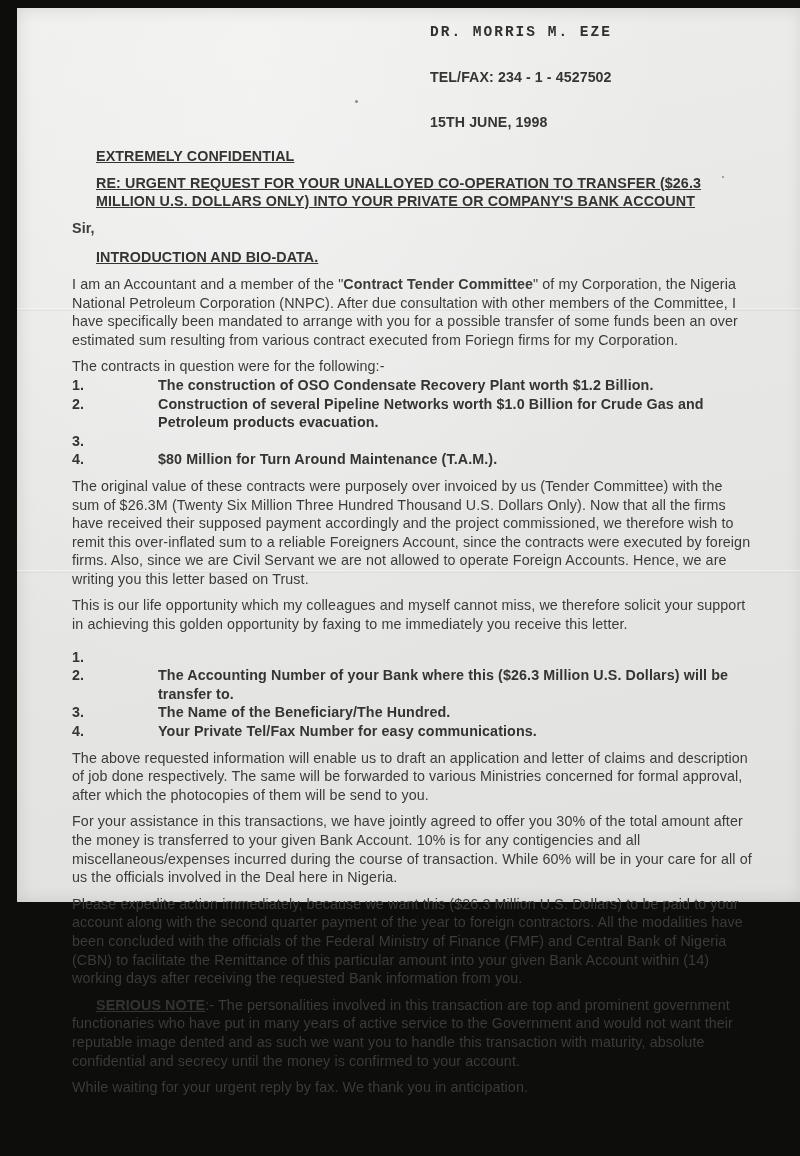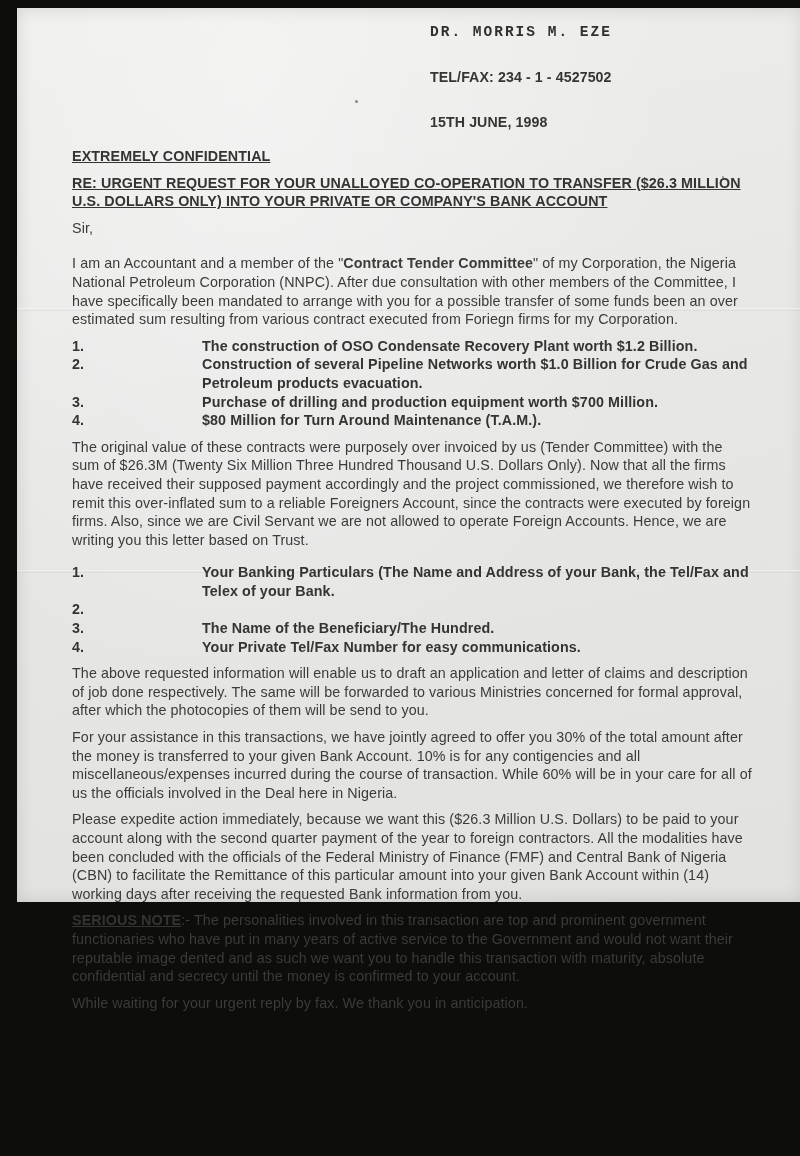--- a/index.html
+++ b/index.html
@@ -31,28 +31,28 @@
     letter-spacing:.1px;
   }
   .hdr{margin-left:358px;margin-bottom:16px;color:#353534;}
   .hdr .name{
     font-family:"Liberation Mono","DejaVu Sans Mono",monospace;
     font-weight:bold;font-size:14.5px;letter-spacing:2px;line-height:17px;
     color:#31302f;
   }
   .hdr .line{font-weight:bold;font-size:14.2px;line-height:17px;margin-top:28px;}
   .b{font-weight:bold;margin-top:15px;}
-  .hu{font-weight:bold;text-decoration:underline;color:#343433;}
+  .hu{font-weight:bold;text-decoration:underline;color:#343433;margin-left:24px;}
   p{margin:0 0 8px 0;}
   .subject{margin-bottom:8px;max-width:676px;}
-  .salutation{margin-bottom:17px;}
+  .salutation{margin-bottom:11px;font-weight:bold;}
   .nlist{margin:0 0 8px 0;}
   .nrow{display:flex;}
   .nnum{width:86px;flex:0 0 86px;font-weight:bold;color:#343433;}
-  .ntext{flex:1;font-weight:bold;color:#343433;margin-left:44px;}
+  .ntext{flex:1;font-weight:bold;color:#343433;}
   .gap-top{margin-top:14px;}
   .speck{position:absolute;border-radius:50%;background:#8a8a85;}
 </style>
 </head>
 <body>
 
 <div class="paper">
   <div class="crease" style="top:300px"></div>
   <div class="crease" style="top:562px"></div>
   <div class="speck" style="left:338px;top:92px;width:3px;height:3px"></div>
@@ -66,52 +66,54 @@
       <div class="line">15TH JUNE, 1998</div>
     </div>
 
     <p class="hu">EXTREMELY CONFIDENTIAL</p>
 
     <p class="hu subject">RE: URGENT REQUEST FOR YOUR UNALLOYED CO-OPERATION TO TRANSFER ($26.3 MILLION U.S. DOLLARS ONLY) INTO YOUR PRIVATE OR COMPANY'S BANK ACCOUNT</p>
 
     <p class="salutation">Sir,</p>
 
 
+    <p class="hu">INTRODUCTION AND BIO-DATA.</p>
 
     <p><span>I am an Accountant and a member of the "</span><span class="b">Contract Tender Committee</span><span>" of my Corporation, the Nigeria National Petroleum Corporation (NNPC). After due consultation with other members of the Committee, I have specifically been mandated to arrange with you for a possible transfer of some funds been an over estimated sum resulting from various contract executed from Foriegn firms for my Corporation.</span></p>
 
     <div class="nlist">
+      <div>The contracts in question were for the following:-</div>
       <div class="nrow">
         <span class="nnum">1.</span>
         <span class="ntext">The construction of OSO Condensate Recovery Plant worth $1.2 Billion.</span>
       </div>
       <div class="nrow">
         <span class="nnum">2.</span>
         <span class="ntext">Construction of several Pipeline Networks worth $1.0 Billion for Crude Gas and Petroleum products evacuation.</span>
       </div>
       <div class="nrow">
         <span class="nnum">3.</span>
-        <span class="ntext">Purchase of drilling and production equipment worth $700 Million.</span>
       </div>
       <div class="nrow">
         <span class="nnum">4.</span>
         <span class="ntext">$80 Million for Turn Around Maintenance (T.A.M.).</span>
       </div>
     </div>
 
     <p>The original value of these contracts were purposely over invoiced by us (Tender Committee) with the sum of $26.3M (Twenty Six Million Three Hundred Thousand U.S. Dollars Only). Now that all the firms have received their supposed payment accordingly and the project commissioned, we therefore wish to remit this over-inflated sum to a reliable Foreigners Account, since the contracts were executed by foreign firms. Also, since we are Civil Servant we are not allowed to operate Foreign Accounts. Hence, we are writing you this letter based on Trust.</p>
 
+    <p>This is our life opportunity which my colleagues and myself cannot miss, we therefore solicit your support in achieving this golden opportunity by faxing to me immediately you receive this letter.</p>
 
     <div class="nlist gap-top">
       <div class="nrow">
         <span class="nnum">1.</span>
-        <span class="ntext">Your Banking Particulars (The Name and Address of your Bank, the Tel/Fax and Telex of your Bank.</span>
       </div>
       <div class="nrow">
         <span class="nnum">2.</span>
+        <span class="ntext">The Accounting Number of your Bank where this ($26.3 Million U.S. Dollars) will be transfer to.</span>
       </div>
       <div class="nrow">
         <span class="nnum">3.</span>
         <span class="ntext">The Name of the Beneficiary/The Hundred.</span>
       </div>
       <div class="nrow">
         <span class="nnum">4.</span>
         <span class="ntext">Your Private Tel/Fax Number for easy communications.</span>
       </div>
     </div>

